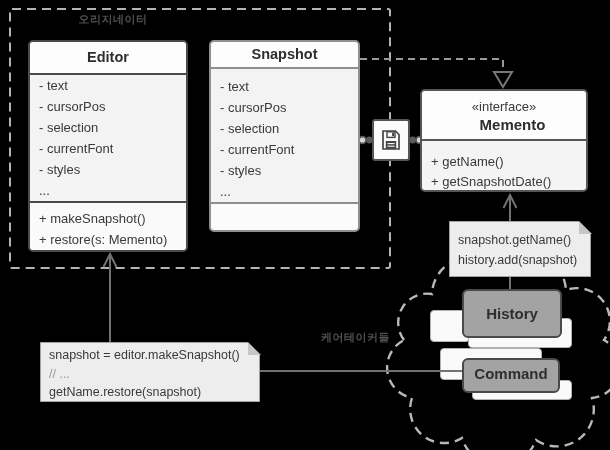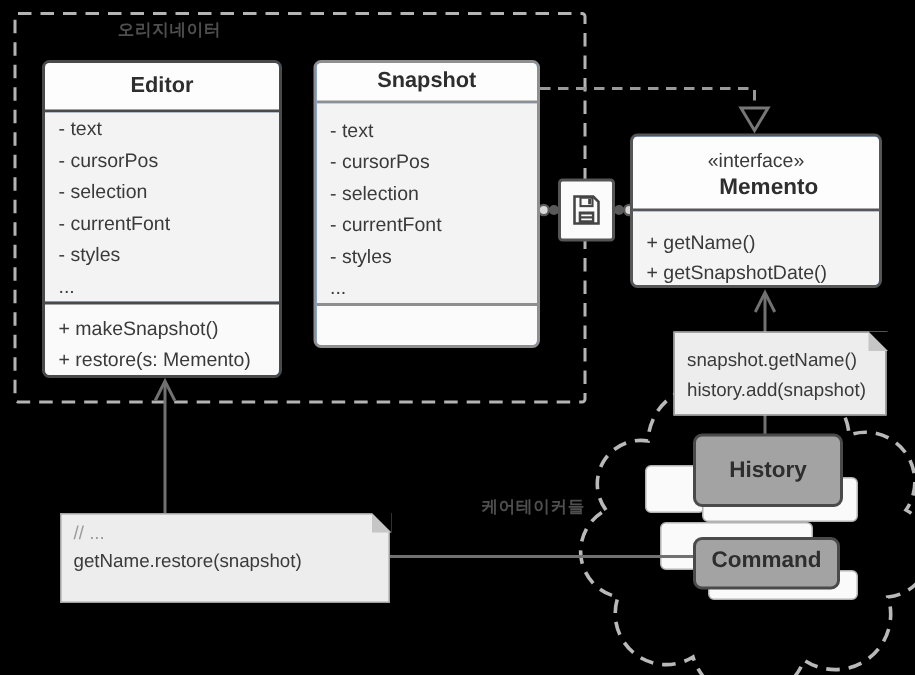--- a/index.html
+++ b/index.html
@@ -147,20 +147,21 @@
   <div class="card d"></div>
 
   <svg class="layer mid-layer" width="610" height="450" viewBox="0 0 610 450">
     <line x1="260" y1="371" x2="463" y2="371" stroke="#717171" stroke-width="2"></line>
   </svg>
 
   <div class="entity history">History</div>
   <div class="entity command">Command</div>
 
   <div class="note n1">
+    <div>snapshot = editor.makeSnapshot()</div>
     <div class="muted">// ...</div>
     <div>getName.restore(snapshot)</div>
   </div>
   <div class="note n2">
     <div>snapshot.getName()</div>
     <div>history.add(snapshot)</div>
   </div>
 
   <div class="glabel caretakers">케어테이커들</div>
 

